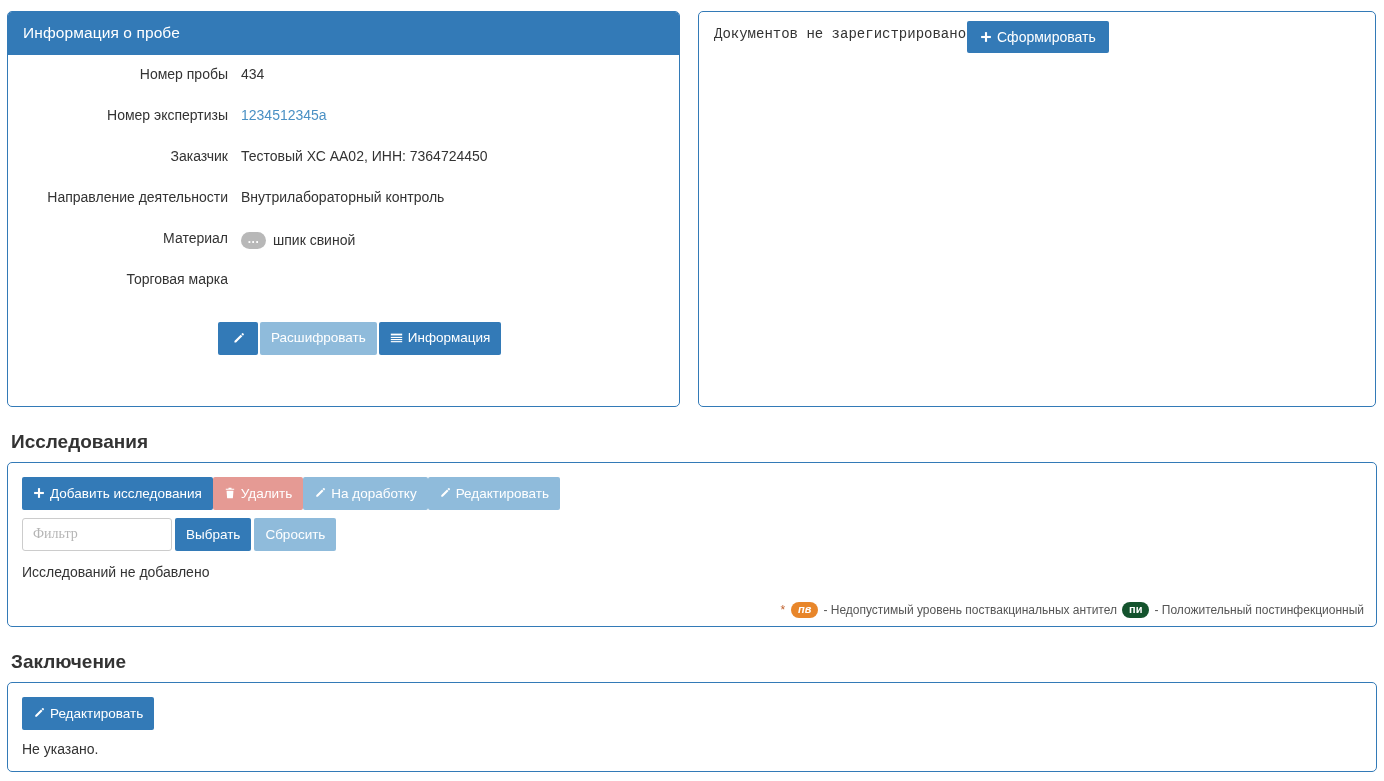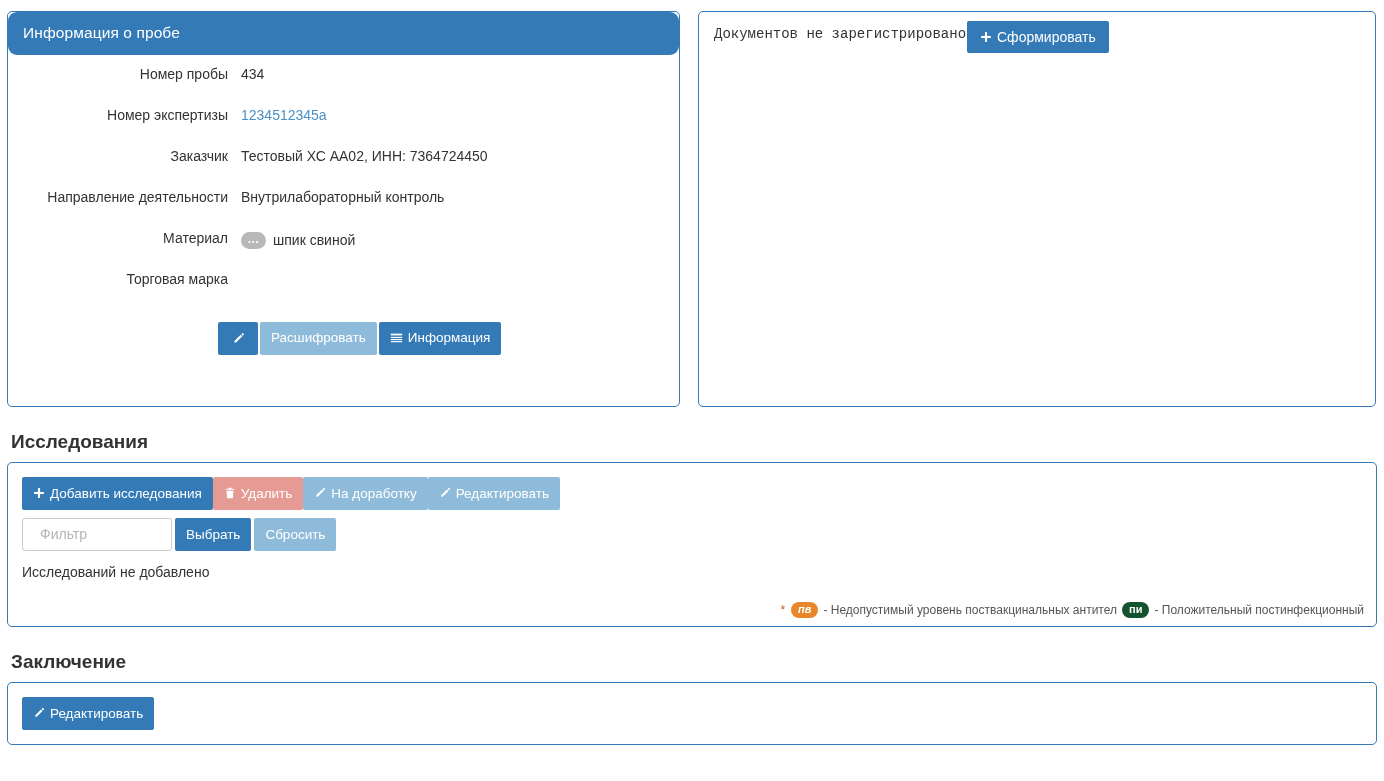--- a/index.html
+++ b/index.html
@@ -32,21 +32,20 @@
   }
   .panel-head {
     background: #337ab7;
     color: #ffffff;
     font-size: 15.5px;
     line-height: 1;
     padding: 13px 15px 14px 15px;
     border-top-left-radius: 4px;
     border-top-right-radius: 4px;
     letter-spacing: .1px;
-    border-radius: 9px;
   }
   .panel-body { padding: 10px 15px 12px 15px; }
 
   
   .top-row {
     display: flex;
     gap: 18px;
     align-items: flex-start;
   }
   .col-left  { width: 673px; flex: 0 0 673px; }
@@ -162,22 +161,22 @@
   
   .panel-wide { margin: 0; }
   .studies-body { padding: 14px 14px 12px 14px; position: relative; height: 163px; }
   .toolbar-row { display: flex; }
   .filter-row { display: flex; gap: 3px; margin-top: 8px; }
   .filter-input {
     width: 150px;
     height: 33px;
     border: 1px solid #cccccc;
     border-radius: 3px;
-    padding: 0 17px;
-    font-family: Liberation Sans, sans-serif;
+    padding: 0 10px;
+    font-family: Liberation Serif, serif;
     font-size: 14px;
     color: #4c1d95;
     outline: none;
     background: #ffffff;
   }
   .filter-input::placeholder { color: #b5b5b5; }
 
   .empty-note {
     margin-top: 13px;
     font-size: 14px;
@@ -380,16 +379,17 @@
   <div class="panel panel-wide">
     <div class="concl-body">
       <button class="btn btn-primary">
         <span class="glyph">
           <svg width="12" height="12" viewBox="0 0 16 16" fill="#ffffff">
               <path d="M12.3 1.7a1.2 1.2 0 0 1 1.7 0l.3.3a1.2 1.2 0 0 1 0 1.7l-.9.9-2-2zM10.7 3.3l2 2L5 13H3v-2z"></path>
             </svg>
         </span>
         <span>Редактировать</span>
       </button>
+      <div class="concl-text">Не указано.</div>
     </div>
   </div>
 
 </div>
 
 </body></html>

